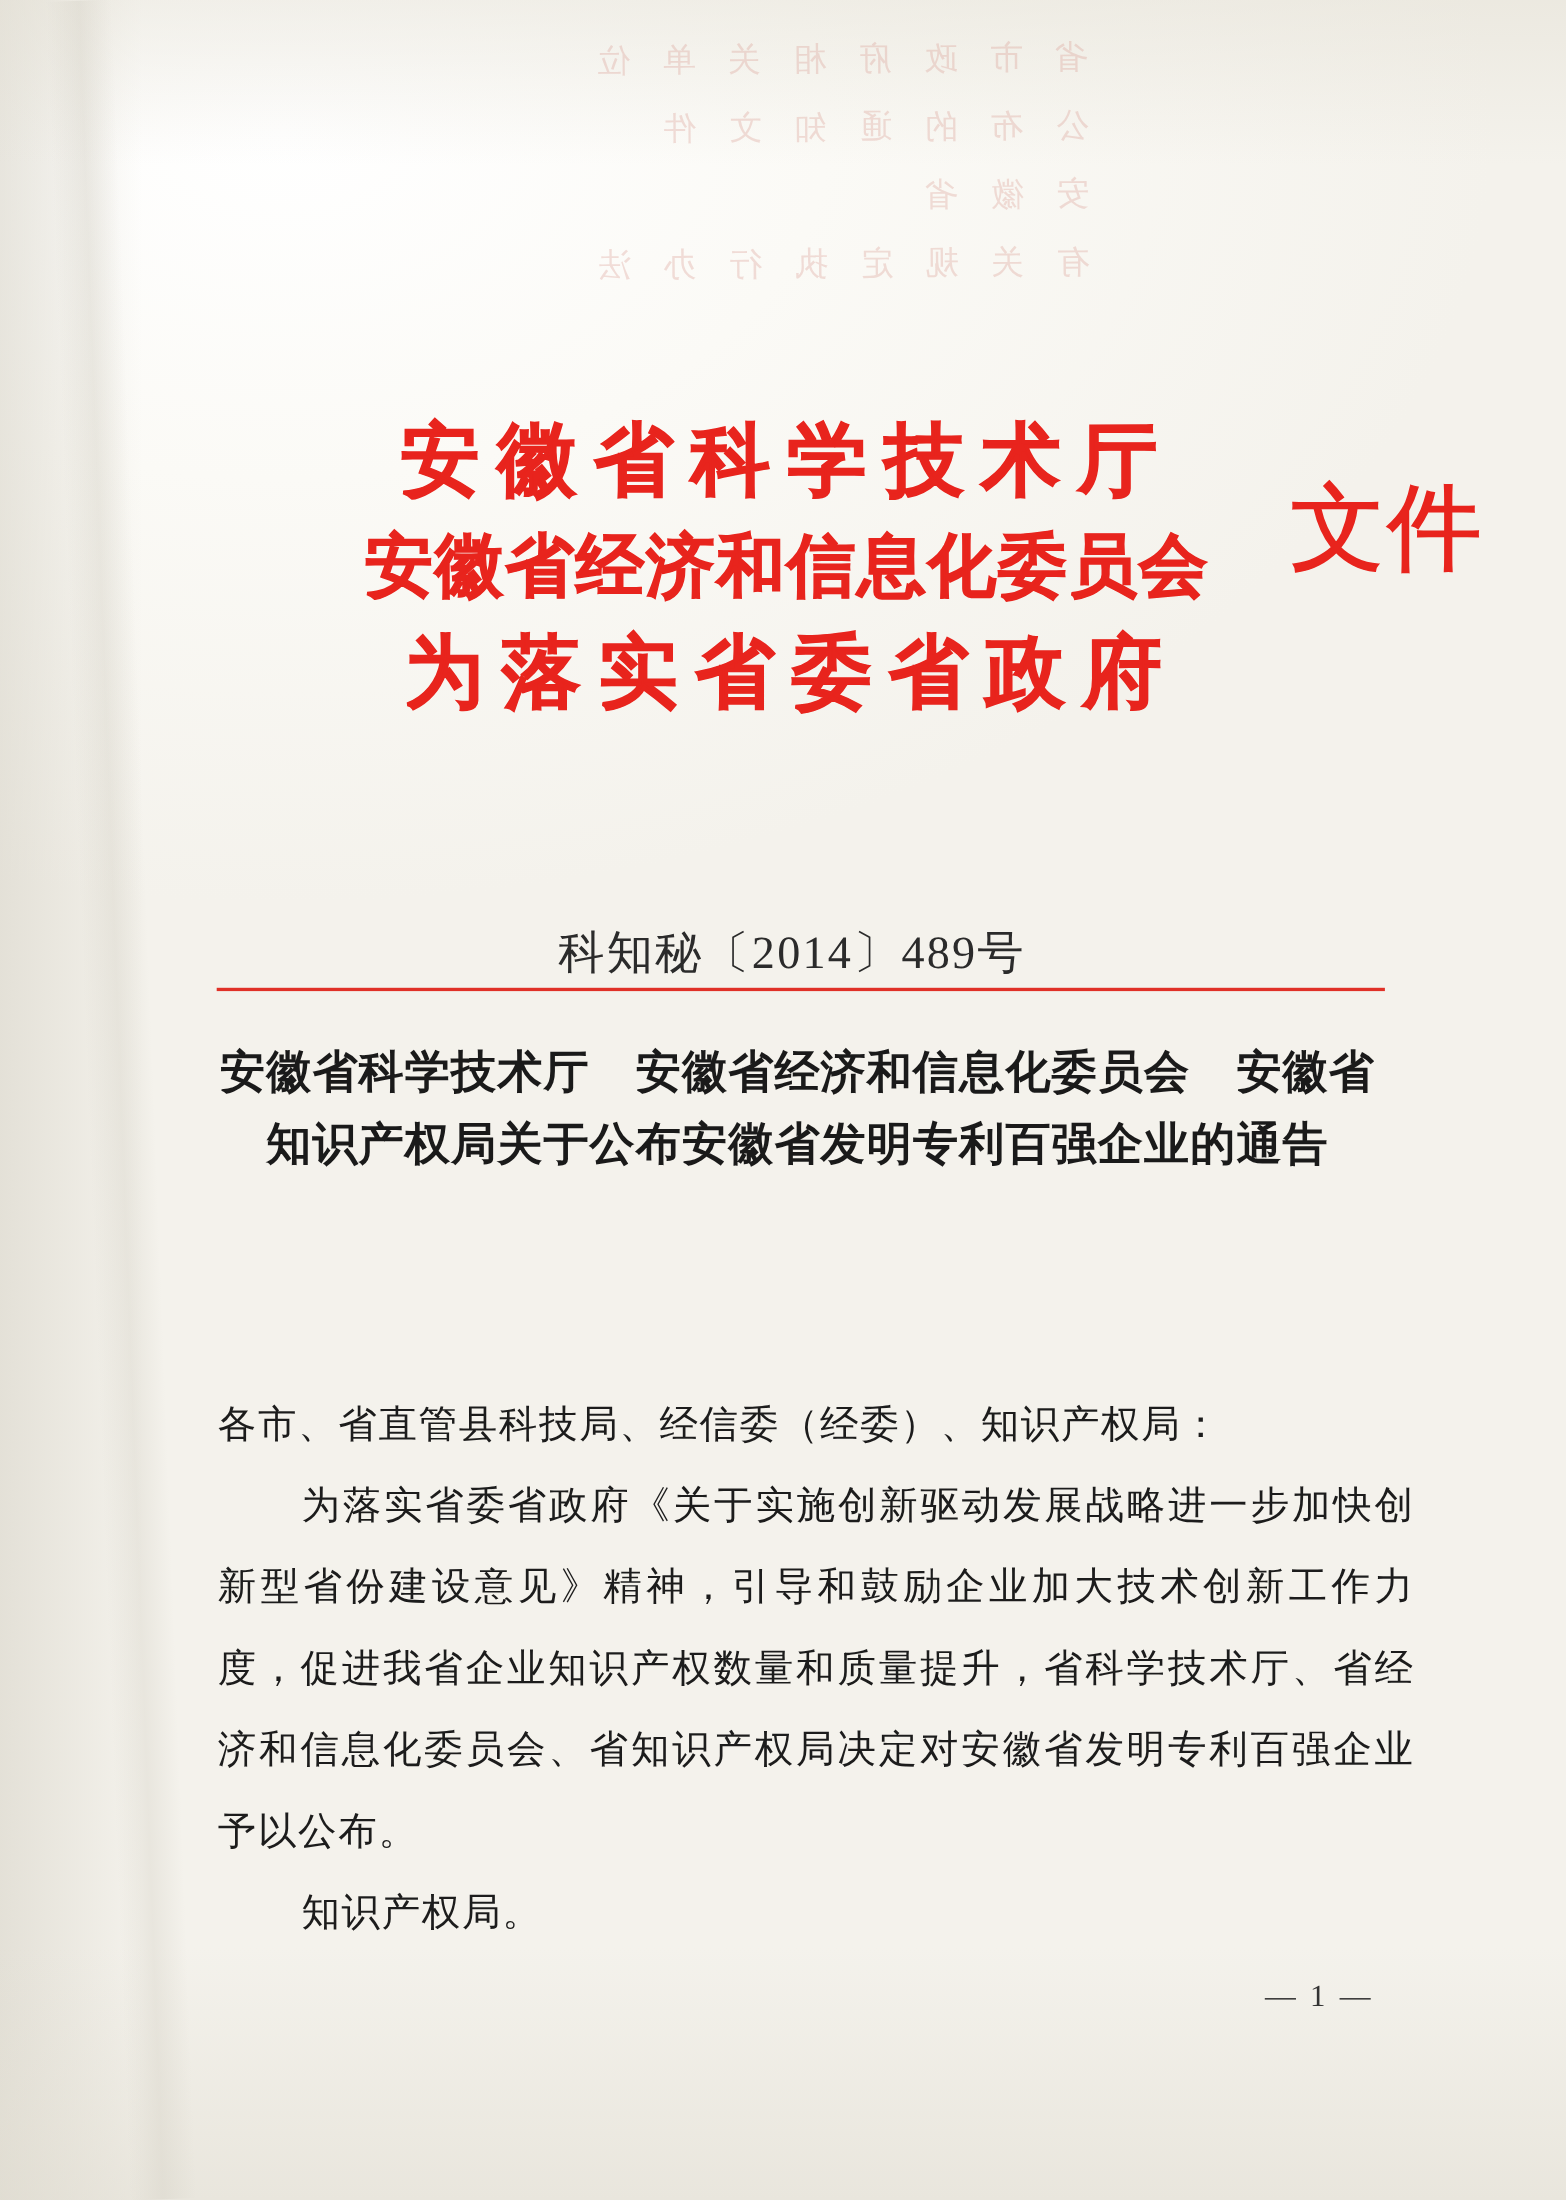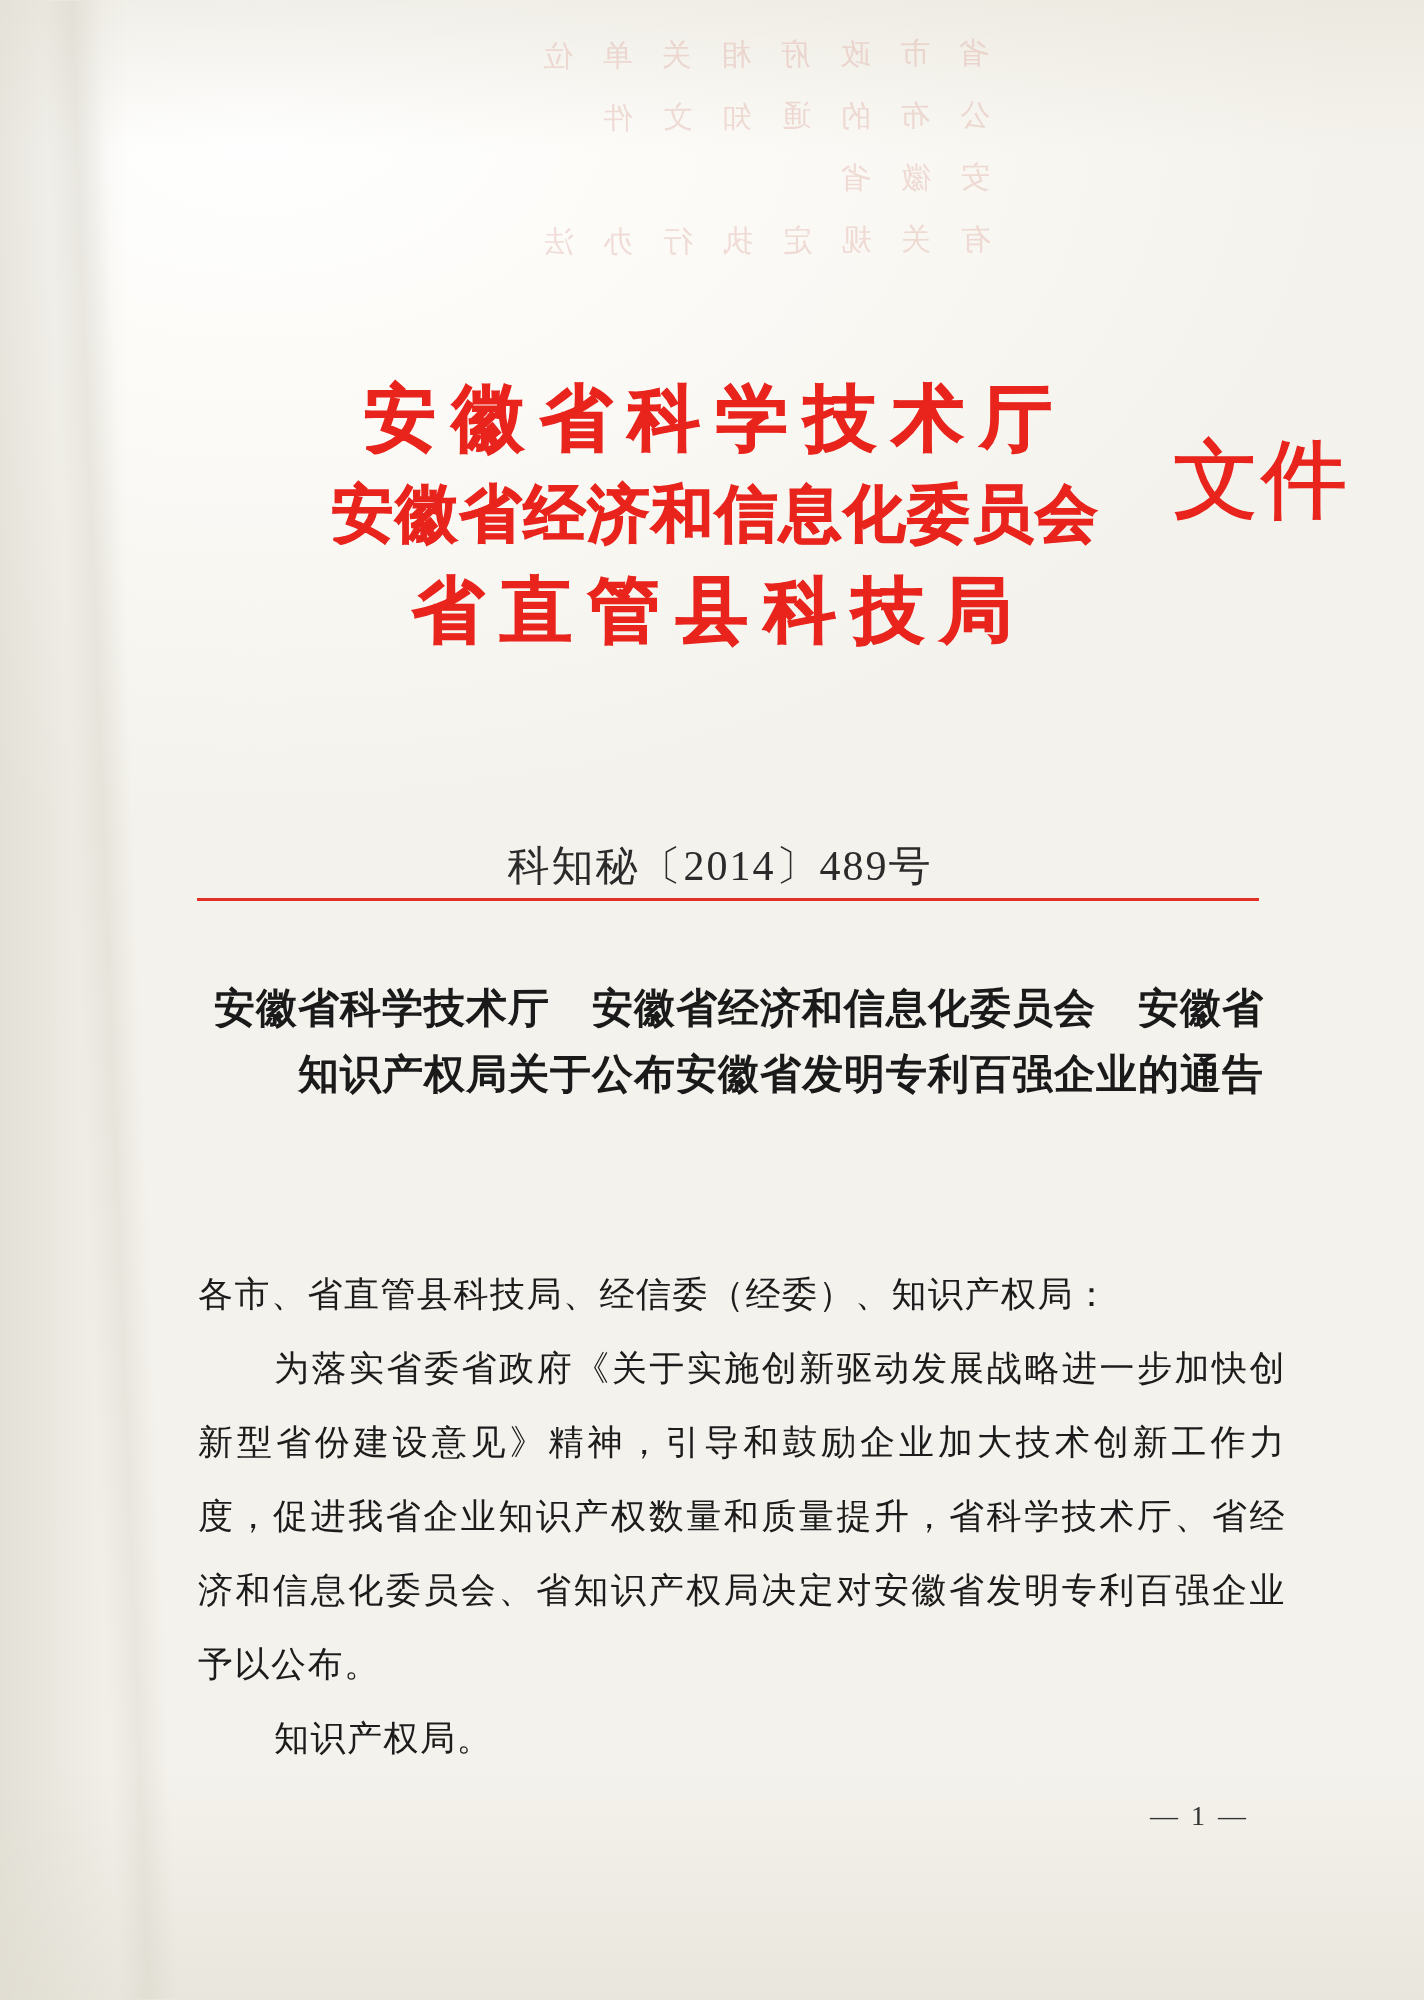--- a/index.html
+++ b/index.html
@@ -130,24 +130,24 @@
     top: 898px;
     left: 197px;
     width: 1062px;
     height: 3px;
     background: #e03127;
   }
 
   
   .doc-title {
     position: absolute;
-    top: 975px;
+    top: 941px;
     left: 186px;
     width: 1078px;
-    text-align: right;
+    text-align: center;
     font-family: "DejaVu Sans", "Liberation Sans", sans-serif;
     font-weight: bold;
     font-size: 41px;
     line-height: 66px;
     color: #1a1a1a;
     letter-spacing: 1px;
   }
 
   
   .body-text {
@@ -187,21 +187,21 @@
   <div class="scan-fold"></div>
 
   <div class="ghost">省 市 政 府 相 关 单 位
 公 布 的 通 知 文 件
 安 徽 省
 有 关 规 定 执 行 办 法</div>
 
   <div class="masthead">
     <div class="mast-row mast-line1">安徽省科学技术厅</div>
     <div class="mast-row mast-line2">安徽省经济和信息化委员会</div>
-    <div class="mast-row mast-line3">省直管县科技局</div>
+    <div class="mast-row mast-line3">为落实省委省政府</div>
     <div class="mast-wenjian">文件</div>
   </div>
 
   <div class="docnum">科知秘〔2014〕489号</div>
   <div class="red-rule"></div>
 
   <div class="doc-title">安徽省科学技术厅　安徽省经济和信息化委员会　安徽省知识产权局关于公布安徽省发明专利百强企业的通告</div>
 
   <div class="body-text">
     <p>各市、省直管县科技局、经信委（经委）、知识产权局：</p>

